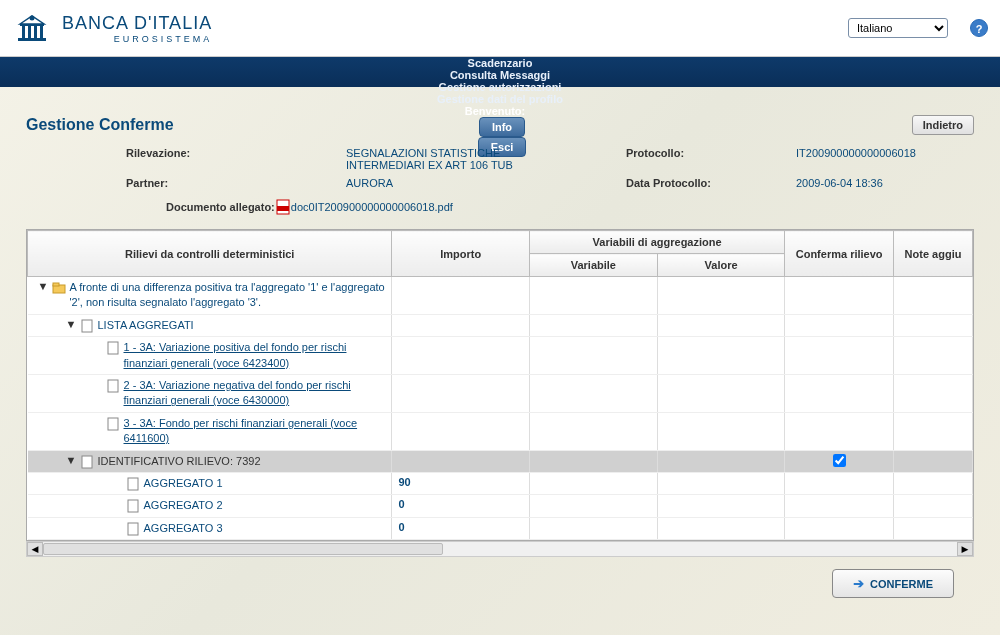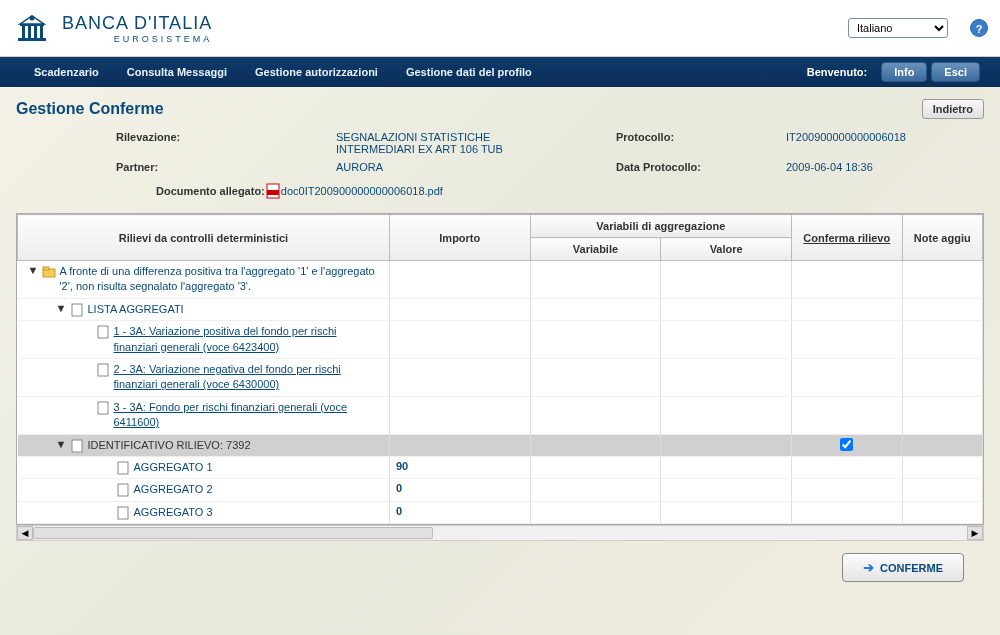--- a/index.html
+++ b/index.html
@@ -38,39 +38,40 @@
   width: 18px; height: 18px; border-radius: 50%;
   background: #3a7cc8; color: #fff; text-align: center;
   line-height: 18px; font-size: 11px; font-weight: bold;
   border: 1px solid #2a6cb8;
 }
 .nav-bar {
   background: linear-gradient(#0e3a6a, #0a2e58);
   color: #fff;
   display: flex;
   align-items: center;
-  padding: 0 20px;
+  padding: 0 12px;
   height: 30px;
   font-size: 11px;
+  flex-direction: column;
 }
 .nav-item { padding: 0 14px; cursor: pointer; font-weight: bold; color: #e8f0fa; }
 .nav-spacer { flex: 1; }
 .welcome { color: #fff; font-weight: bold; margin-right: 10px; }
 .btn {
   background: linear-gradient(#6a92bc, #3c6a9c);
   border: 1px solid #2a5a8c;
   color: #fff;
   padding: 3px 12px;
   font-size: 11px;
   border-radius: 4px;
   cursor: pointer;
   font-weight: bold;
   margin-left: 4px;
 }
-.content { padding: 12px 16px; }
+.content { padding: 12px 26px; margin-top: 16px; }
 .page-header { display: flex; justify-content: space-between; align-items: center; margin-bottom: 12px; }
 .page-title { color: #0a4a7a; font-size: 16px; font-weight: bold; }
 .indietro {
   background: linear-gradient(#f8f8f8, #e0e0e0);
   border: 1px solid #999;
   color: #333;
   padding: 3px 10px;
   border-radius: 3px;
   font-weight: bold;
   font-size: 11px;
@@ -111,21 +112,21 @@
   border-bottom: 1px solid #eee;
   padding: 3px 6px;
   font-size: 11px;
   vertical-align: top;
   color: #0a4a7a;
 }
 .col-rilievi { width: 370px; }
 .col-importo { width: 140px; text-align: left; }
 .col-var { width: 130px; }
 .col-val { width: 130px; }
-.col-conf { width: 110px; text-align: center; text-decoration: underline; }
+.col-conf { width: 110px; text-align: center; }
 .col-note { width: 80px; }
 .tree-row { display: flex; align-items: flex-start; gap: 4px; }
 .indent-0 { padding-left: 4px; }
 .indent-1 { padding-left: 32px; }
 .indent-2 { padding-left: 72px; text-decoration: underline; }
 .indent-3 { padding-left: 92px; }
 .tree-toggle { width: 10px; color: #333; cursor: pointer; flex-shrink: 0; }
 .tree-icon { width: 14px; height: 14px; flex-shrink: 0; margin-top: 1px; }
 .tree-text { flex: 1; line-height: 1.4; }
 .row-selected td { background: #d0d0d0 !important; color: #333; }

